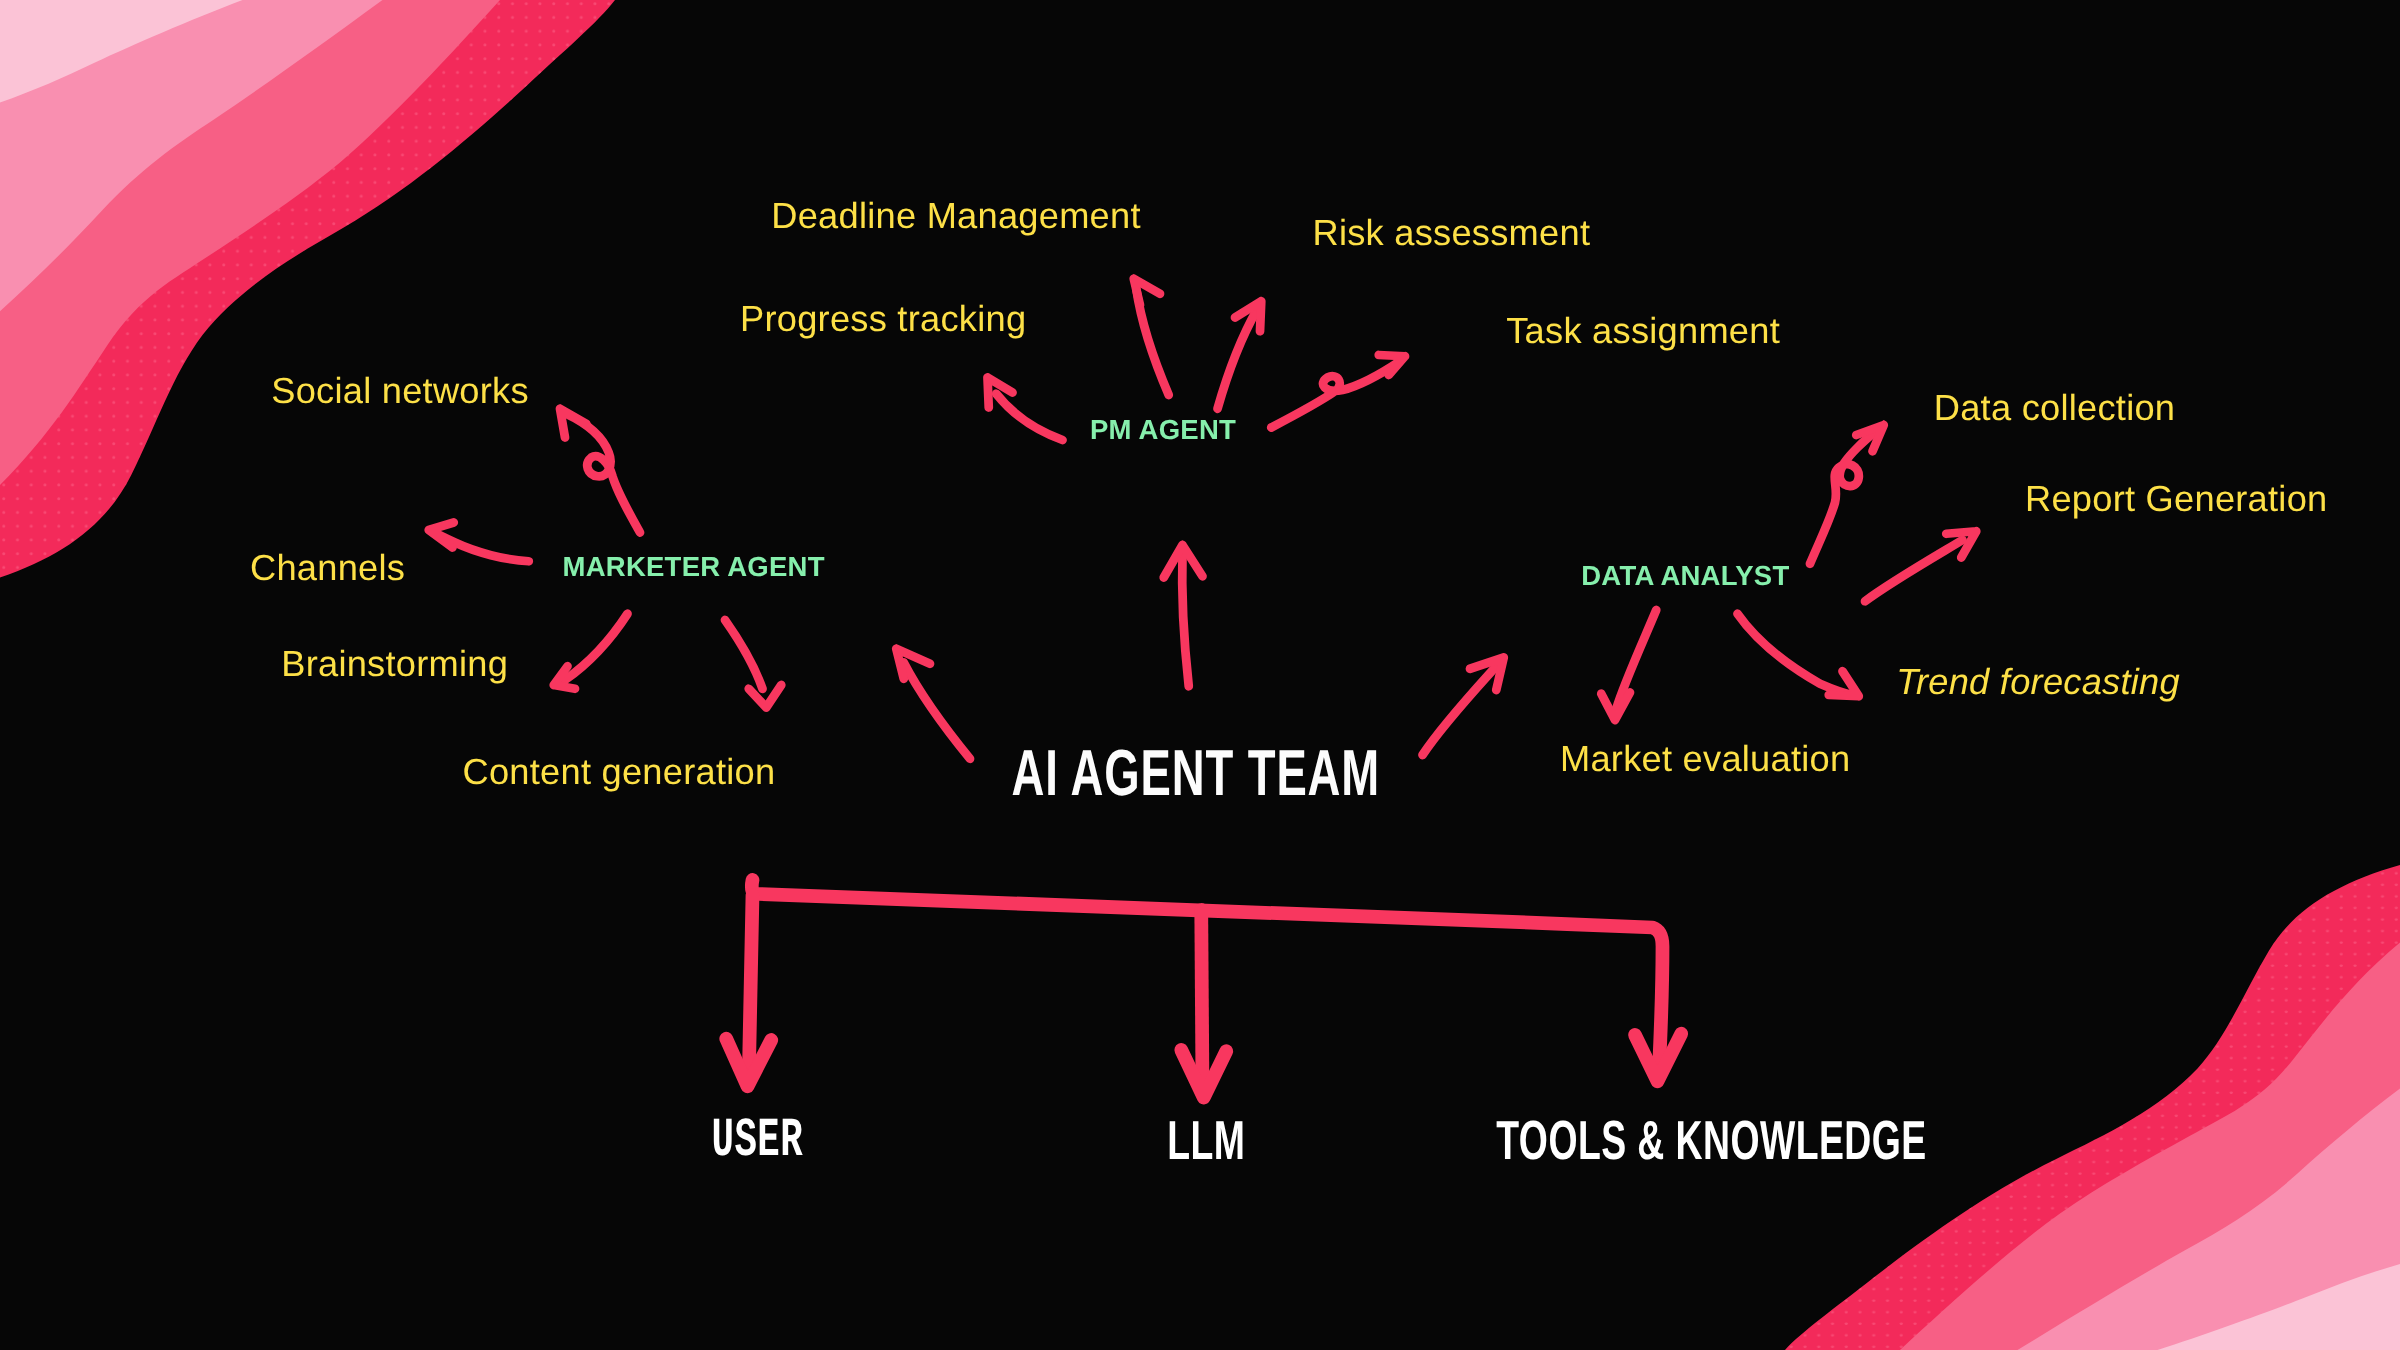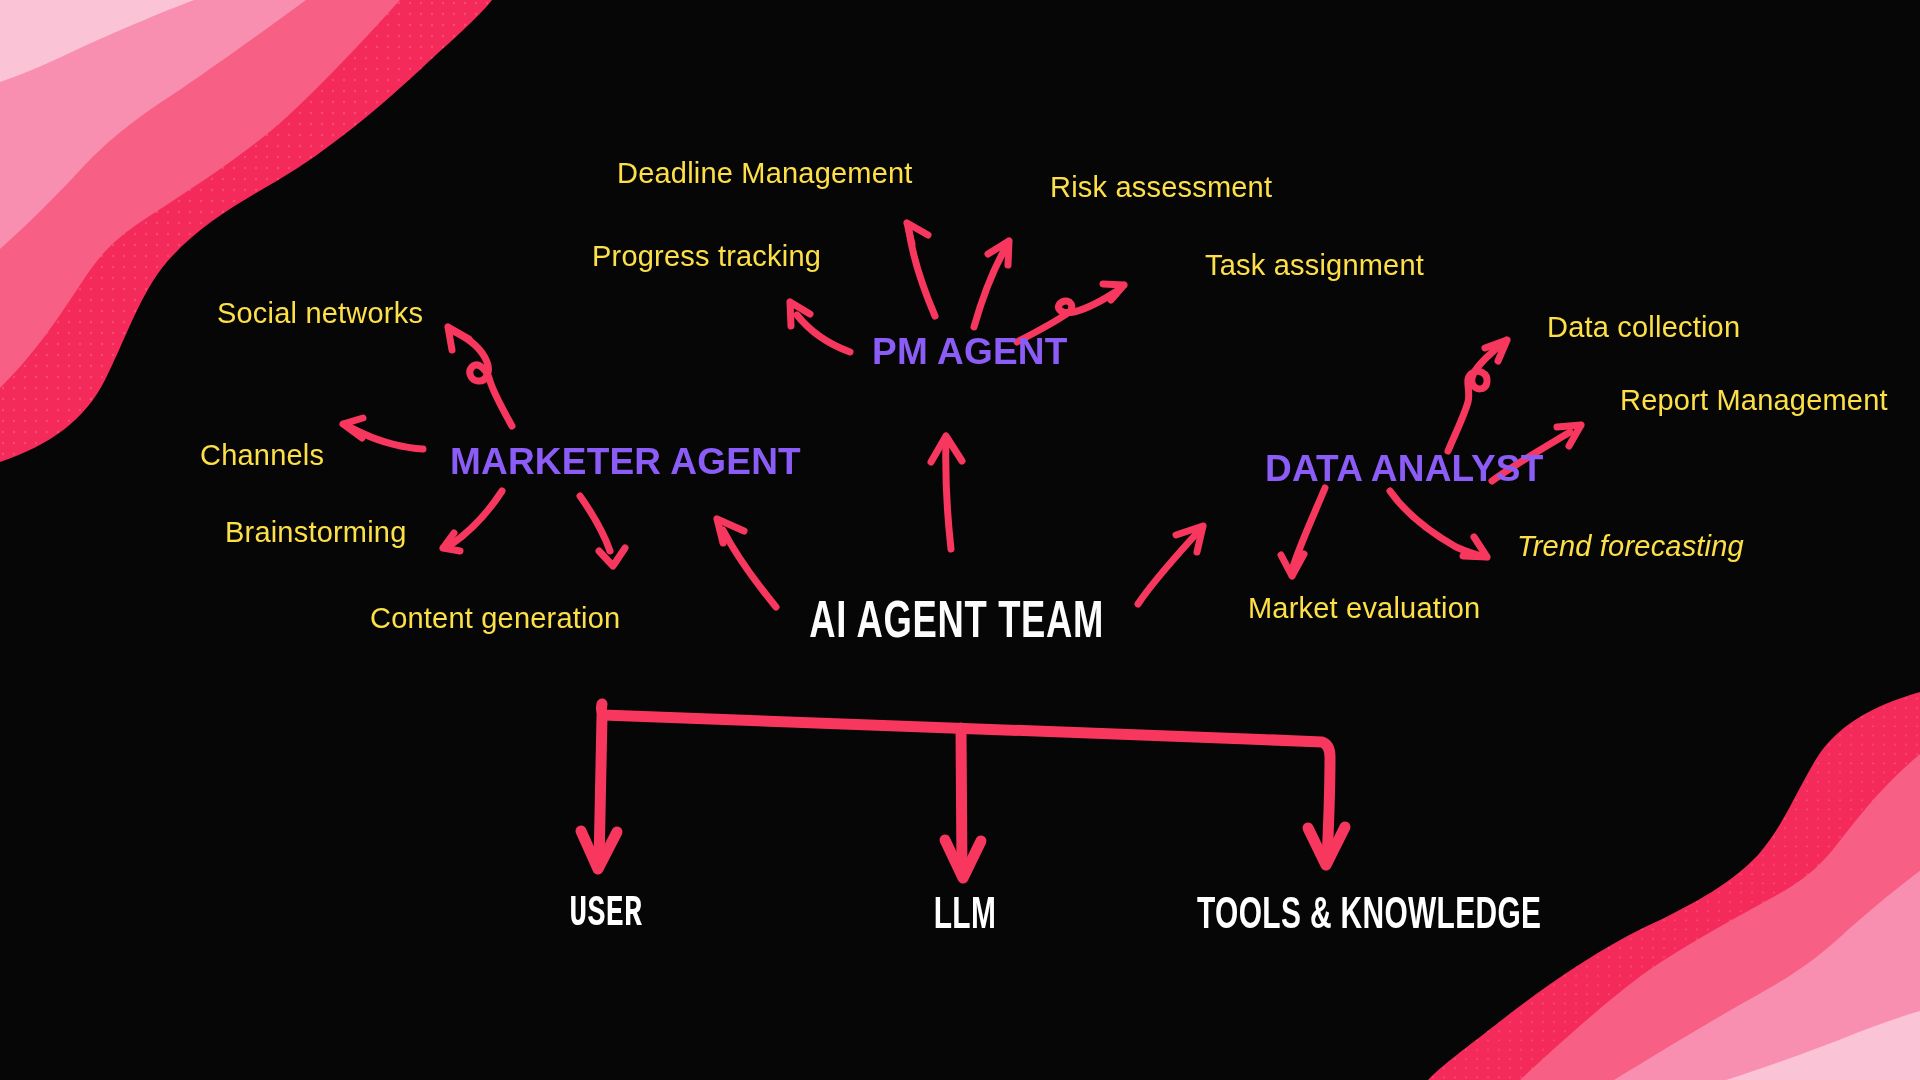--- a/index.html
+++ b/index.html
@@ -12,21 +12,21 @@
   #wave-tl{position:absolute;left:0;top:0;width:600px;height:500px;}
   #wave-br{position:absolute;right:0;bottom:0;width:600px;height:420px;transform:rotate(180deg);}
   
   #arrows{position:absolute;left:0;top:0;width:1920px;height:1080px;pointer-events:none;}
   
   .sub{
     position:absolute;color:#fde047;font-size:29px;font-weight:400;
     line-height:1.15;white-space:nowrap;letter-spacing:.2px;
   }
   .agent{
-    position:absolute;color:#8b5cf6;font-size:37px;font-weight:700;
+    position:absolute;color:#86efac;font-size:22px;font-weight:700;
     line-height:1.1;white-space:nowrap;letter-spacing:.2px;
   }
   .title-wrap{position:absolute;left:707px;top:593px;width:500px;text-align:center;}
   .title-text{
     display:inline-block;color:#FCFCFC;font-size:52px;font-weight:700;
     line-height:1;white-space:nowrap;letter-spacing:1px;
     transform:scaleX(.70);transform-origin:center;
   }
   .foundation{position:absolute;top:891px;width:400px;text-align:center;}
   .foundation span{
@@ -171,21 +171,21 @@
 <div class="sub" id="lb-channels">Channels</div>
 <div class="sub" id="lb-brainstorming">Brainstorming</div>
 <div class="sub" id="lb-content">Content generation</div>
 
 <div class="sub" id="lb-deadline">Deadline Management</div>
 <div class="sub" id="lb-progress">Progress tracking</div>
 <div class="sub" id="lb-risk">Risk assessment</div>
 <div class="sub" id="lb-task">Task assignment</div>
 
 <div class="sub" id="lb-datacol">Data collection</div>
-<div class="sub" id="lb-report">Report Management</div>
+<div class="sub" id="lb-report">Report Generation</div>
 <div class="sub" id="lb-trend">Trend forecasting</div>
 <div class="sub" id="lb-market">Market evaluation</div>
 
 <div class="foundation" id="f-user">
   <span>USER</span>
 </div>
 <div class="foundation" id="f-llm">
   <span>LLM</span>
 </div>
 <div class="foundation" id="f-tools">

